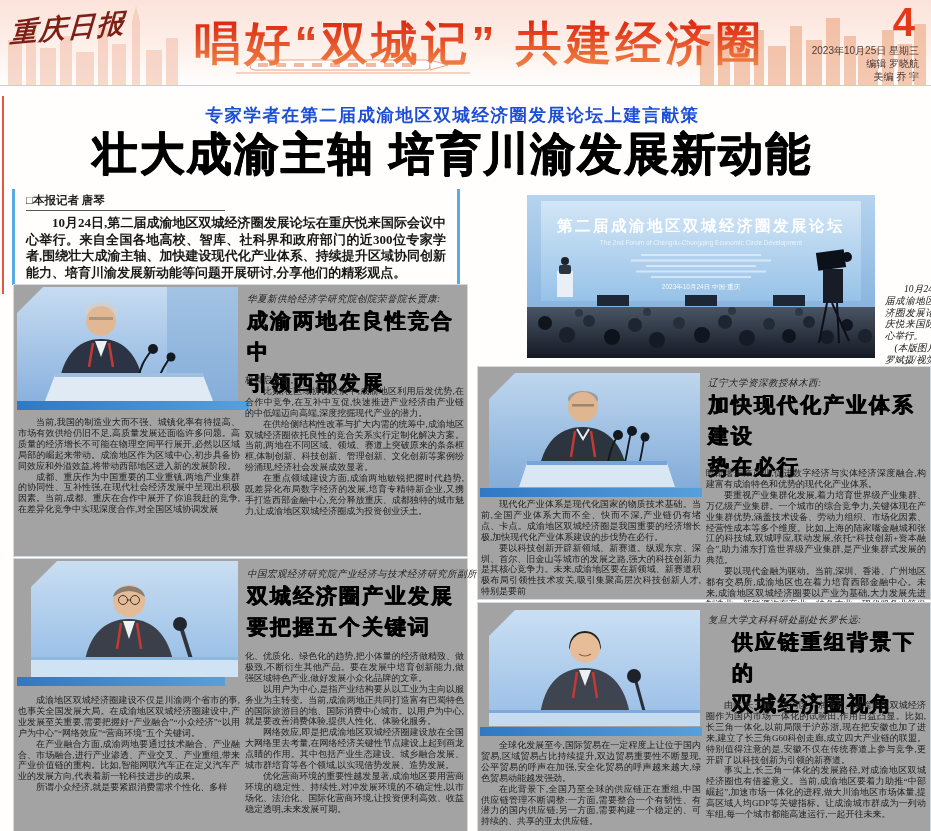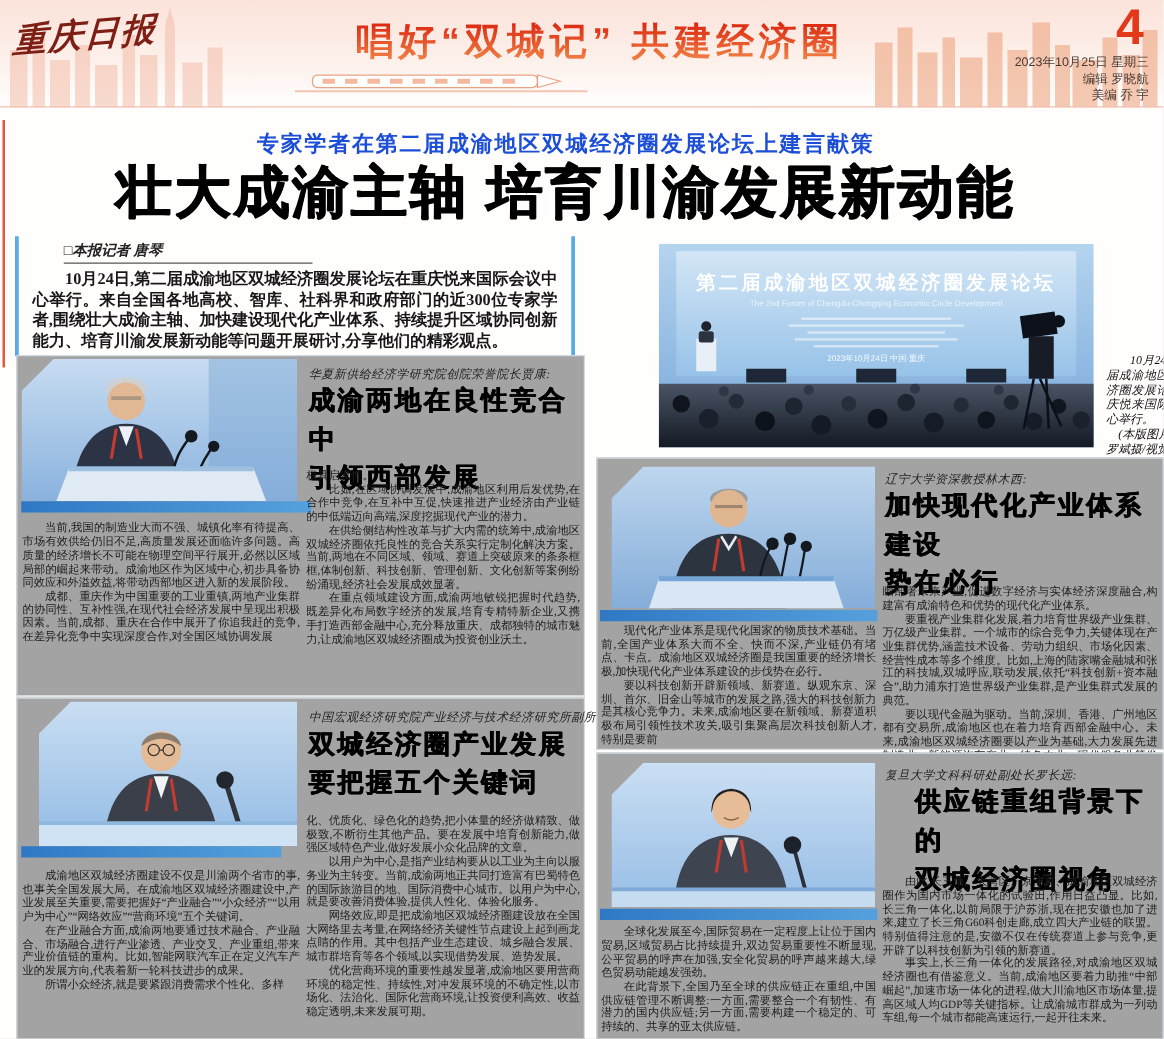--- a/index.html
+++ b/index.html
@@ -6,21 +6,21 @@
   .page{position:relative;width:931px;height:831px;margin:0 auto;background:#fffefd;overflow:hidden;
         font-family:"Liberation Serif",serif;color:#1c1c1c;}
   
   .banner{position:absolute;left:0;top:0;width:931px;height:86px;
           background:linear-gradient(180deg,#fbe3da 0%,#fdf0ea 55%,#ffffff 100%);}
   .banner svg{position:absolute;left:0;top:0;}
   .logo{position:absolute;left:10px;top:10px;font-family:"DejaVu Serif",serif;
         font-style:italic;font-weight:bold;font-size:27px;color:#7e1f16;
         transform:rotate(-5deg) skewX(-8deg);letter-spacing:2px;}
   .banner-title{position:absolute;left:150px;top:13px;width:660px;text-align:center;
-        font-family:"Liberation Sans",sans-serif;font-weight:bold;font-size:30px;letter-spacing:4px;
+        font-family:"Liberation Sans",sans-serif;font-weight:bold;font-size:46px;letter-spacing:4px;
         color:#e2391b;background:linear-gradient(180deg,#dd2a12 15%,#f08044 85%);
         -webkit-background-clip:text;background-clip:text;-webkit-text-fill-color:transparent;
         text-shadow:0 0 0 rgba(0,0,0,0);}
   .page-num{position:absolute;right:16px;top:0px;font-family:"Liberation Sans",sans-serif;
         font-weight:bold;font-size:40px;color:#e2391b;}
   .date-block{position:absolute;right:12px;top:44px;text-align:right;
         font-family:"Liberation Sans",sans-serif;font-size:10px;line-height:13px;color:#4a3a34;}
   .banner-hairline{position:absolute;left:0;top:85px;width:931px;height:1px;background:#f0bfae;}
   .red-rule{position:absolute;left:2px;top:96px;width:2px;height:198px;background:#e25a3e;}
   
@@ -29,22 +29,22 @@
         letter-spacing:1.5px;color:#1d4ed8;}
   .headline{position:absolute;left:0;top:124px;width:905px;margin:0;text-align:center;
         font-family:"Liberation Sans",sans-serif;font-weight:bold;font-size:45px;
         letter-spacing:2px;color:#000;
         text-shadow:0.6px 0 #000,-0.6px 0 #000,0 0.6px #000;}
   
   .lead-box{position:absolute;left:12px;top:189px;width:448px;height:98px;}
   .lead-box::before,.lead-box::after{content:"";position:absolute;top:0;width:3px;height:96px;background:#58abe3;}
   .lead-box::before{left:0;}
   .lead-box::after{right:0;}
-  .byline{position:absolute;left:14px;top:4px;font-style:italic;font-weight:bold;font-size:11.5px;
-        color:#222;border-bottom:1px solid #555;padding:0 120px 2px 0;margin-left:25px;}
+  .byline{position:absolute;left:14px;top:4px;font-weight:bold;font-size:11.5px;
+        color:#222;border-bottom:1px solid #555;padding:0 120px 2px 0;}
   .lead-text{position:absolute;left:14px;top:26px;width:420px;margin:0;font-size:13px;
         line-height:16.5px;text-align:justify;text-indent:2em;font-weight:bold;color:#181818;}
   
   .conf-photo{position:absolute;left:489px;top:195px;width:348px;height:163px;margin:0;padding-left:38px;}
   .conf-caption{position:absolute;left:849px;top:284px;width:80px;font-style:italic;
         font-size:9.5px;line-height:11.8px;text-align:justify;color:#111;margin-left:36px;}
   .conf-caption p{margin:0;text-indent:2em;}
   .conf-caption p.credit{text-indent:1em;}
   
   .sec{position:absolute;border:1px solid #d2dbe2;background:#a3a3a3;}

